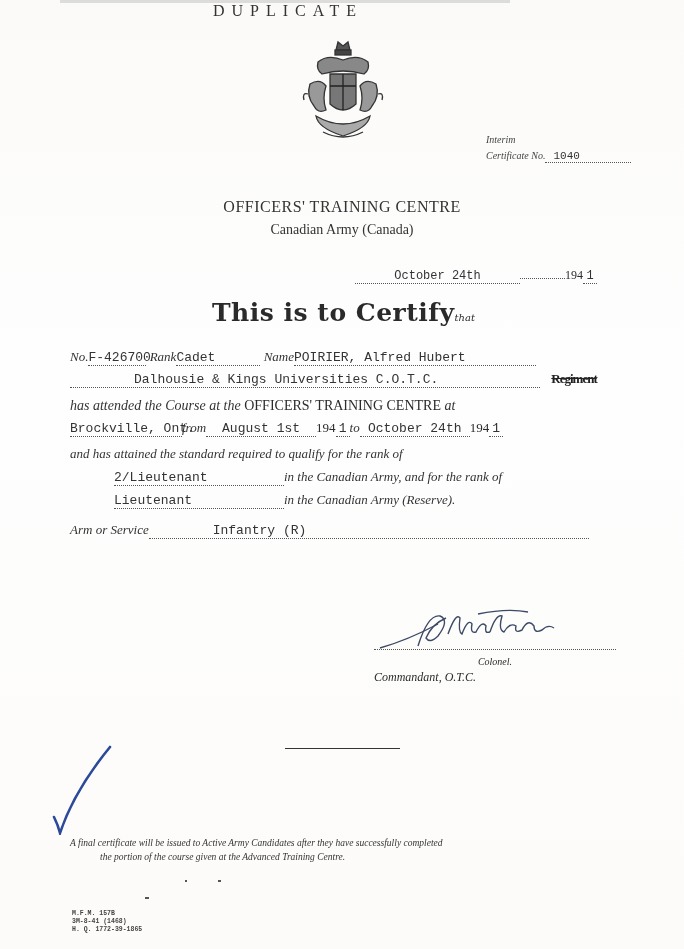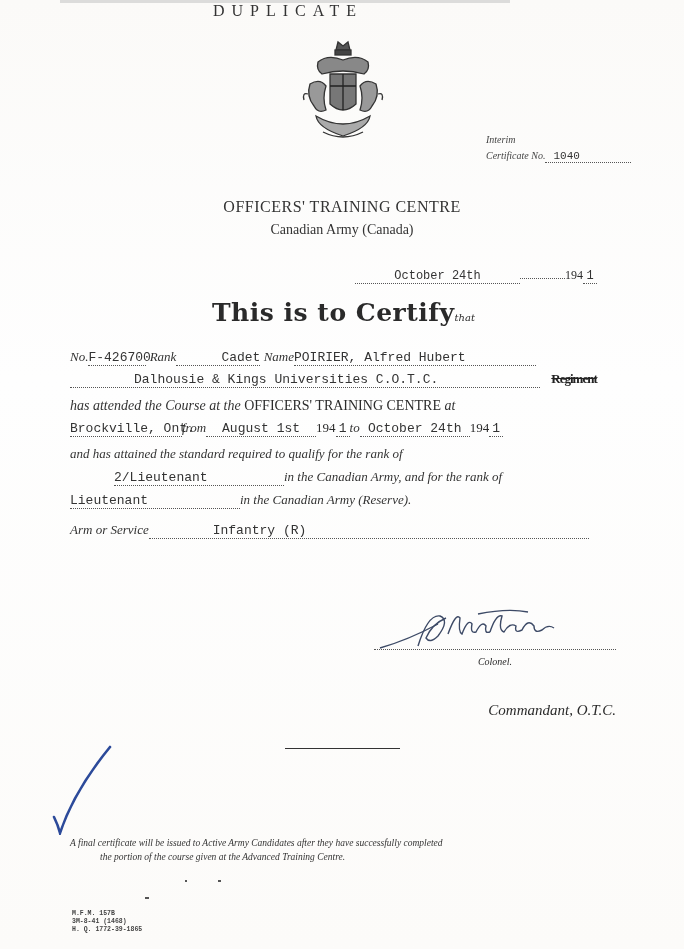--- a/index.html
+++ b/index.html
@@ -21,21 +21,21 @@
   .title1 { left: 0; width: 684px; top: 198px; text-align: center; font-size: 16px; letter-spacing: .5px; color: #333; }
   .title2 { left: 0; width: 684px; top: 222px; text-align: center; font-size: 14px; color: #333; }
   .dateline { left: 355px; top: 268px; width: 262px; font-size: 12px; white-space: nowrap; }
   .certify { left: 212px; top: 298px; font-family: "DejaVu Serif", serif; font-weight: bold; font-size: 25px; color: #2a2a2a; letter-spacing: .5px; }
   .certify .that { font-size: 10px; font-weight: normal; font-style: italic; letter-spacing: 0; }
   .row { left: 70px; width: 546px; font-size: 13px; white-space: nowrap; }
   .it { font-style: italic; color: #333; }
   .sig-line { left: 374px; top: 649px; width: 242px; border-bottom: 1px dotted #555; }
   .signature { left: 378px; top: 604px; width: 190px; height: 50px; }
   .colonel { left: 374px; width: 242px; top: 656px; text-align: center; font-style: italic; font-size: 10px; }
-  .commandant { left: 374px; width: 242px; top: 670px; text-align: right; font-style: italic; font-size: 15px; margin-top: 32px; }
+  .commandant { left: 374px; width: 242px; top: 670px; text-align: left; font-style: italic; font-size: 12px; }
   .midrule { left: 285px; top: 748px; width: 115px; border-top: 1.5px solid #333; }
   .check { left: 50px; top: 745px; width: 70px; height: 90px; }
   .note { font-style: italic; font-size: 9.5px; color: #333; white-space: nowrap; }
   .footcode { left: 72px; font-family: "Liberation Mono", monospace; font-size: 6.5px; font-weight: bold; color: #444; line-height: 8px; }
   .mark { position: absolute; background: #555; }
 </style>
 </head>
 <body>
 
 <div class="page">
@@ -70,41 +70,41 @@
   <div class="abs dateline">
     <span class="dots" style="width:165px;text-align:center;"><span class="typed">October 24th</span></span><span class="dots" style="width:45px;"></span><span>194</span><span class="dots" style="width:14px;text-align:center;"><span class="typed">1</span></span>
   </div>
 
   <div class="abs certify">
     <span>This is to Certify</span><span class="that">that</span>
   </div>
 
   <div class="abs row" style="top:349px;">
     <span class="it">No.</span><span class="dots" style="width:58px;"><span class="typed">F-426700</span></span>
-    <span class="it">Rank</span><span class="dots" style="width:84px;text-align:right;"><span class="typed">Cadet</span></span>
+    <span class="it">Rank</span><span class="dots" style="width:84px;text-align:left;"><span class="typed">Cadet</span></span>
     <span class="it">Name</span><span class="dots" style="width:242px;"><span class="typed">POIRIER, Alfred Hubert</span></span>
   </div>
   <div class="abs row" style="top:371px;">
     <span class="dots" style="width:470px;padding-left:64px;box-sizing:border-box;"><span class="typed">Dalhousie &amp; Kings Universities C.O.T.C.</span></span><span style="display:inline-block;width:68px;text-align:center;font-weight:bold;font-size:13px;text-decoration:line-through;color:#222;letter-spacing:-1px;">Regiment</span>
   </div>
 
   <div class="abs row" style="top:398px;font-size:14px;">
     <span class="it">has attended the Course at the</span>
     <span>OFFICERS' TRAINING CENTRE</span>
     <span class="it">at</span>
   </div>
   <div class="abs row" style="top:420px;">
     <span class="dots" style="width:112px;"><span class="typed">Brockville, Ont.</span></span><span class="it">from</span><span class="dots" style="width:110px;text-align:center;"><span class="typed">August 1st</span></span><span>194</span><span class="dots" style="width:14px;text-align:center;"><span class="typed">1</span></span><span class="it">to</span><span class="dots" style="width:110px;text-align:center;"><span class="typed">October 24th</span></span><span>194</span><span class="dots" style="width:14px;text-align:center;"><span class="typed">1</span></span>
   </div>
 
   <div class="abs row it" style="top:446px;">and has attained the standard required to qualify for the rank of</div>
   <div class="abs row" style="top:469px;margin-left:44px;">
     <span class="dots" style="width:170px;"><span class="typed">2/Lieutenant</span></span><span class="it">in the Canadian Army, and for the rank of</span>
   </div>
-  <div class="abs row" style="top:492px;">
+  <div class="abs row" style="top:492px;margin-left:44px;">
     <span class="dots" style="width:170px;"><span class="typed">Lieutenant</span></span><span class="it">in the Canadian Army (Reserve).</span>
   </div>
 
   <div class="abs row" style="top:522px;">
     <span class="it">Arm or Service</span><span class="dots" style="width:440px;padding-left:64px;box-sizing:border-box;"><span class="typed">Infantry (R)</span></span>
   </div>
 
   <svg class="abs signature" viewBox="0 0 190 50">
     <g fill="none" stroke="#3d4a66" stroke-width="1.4">
       <path d="M2 44 Q30 36 60 20"></path>

